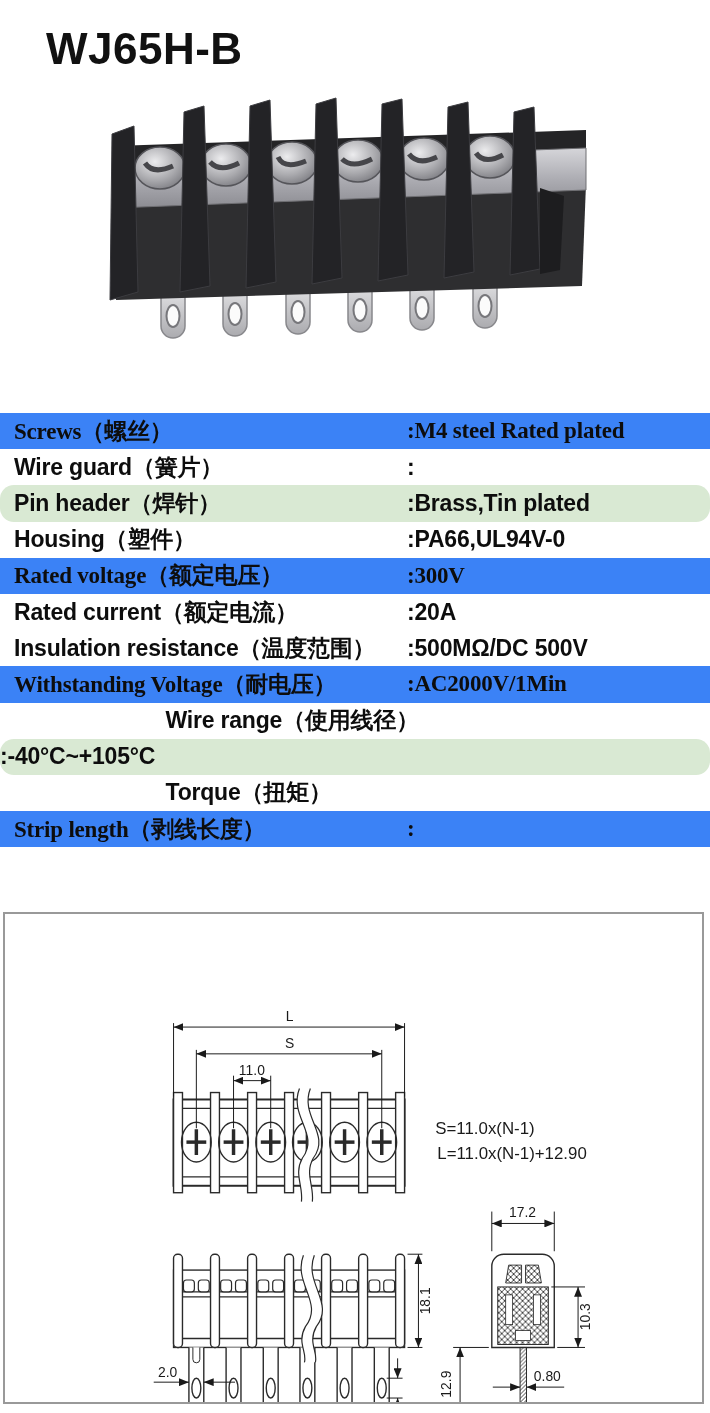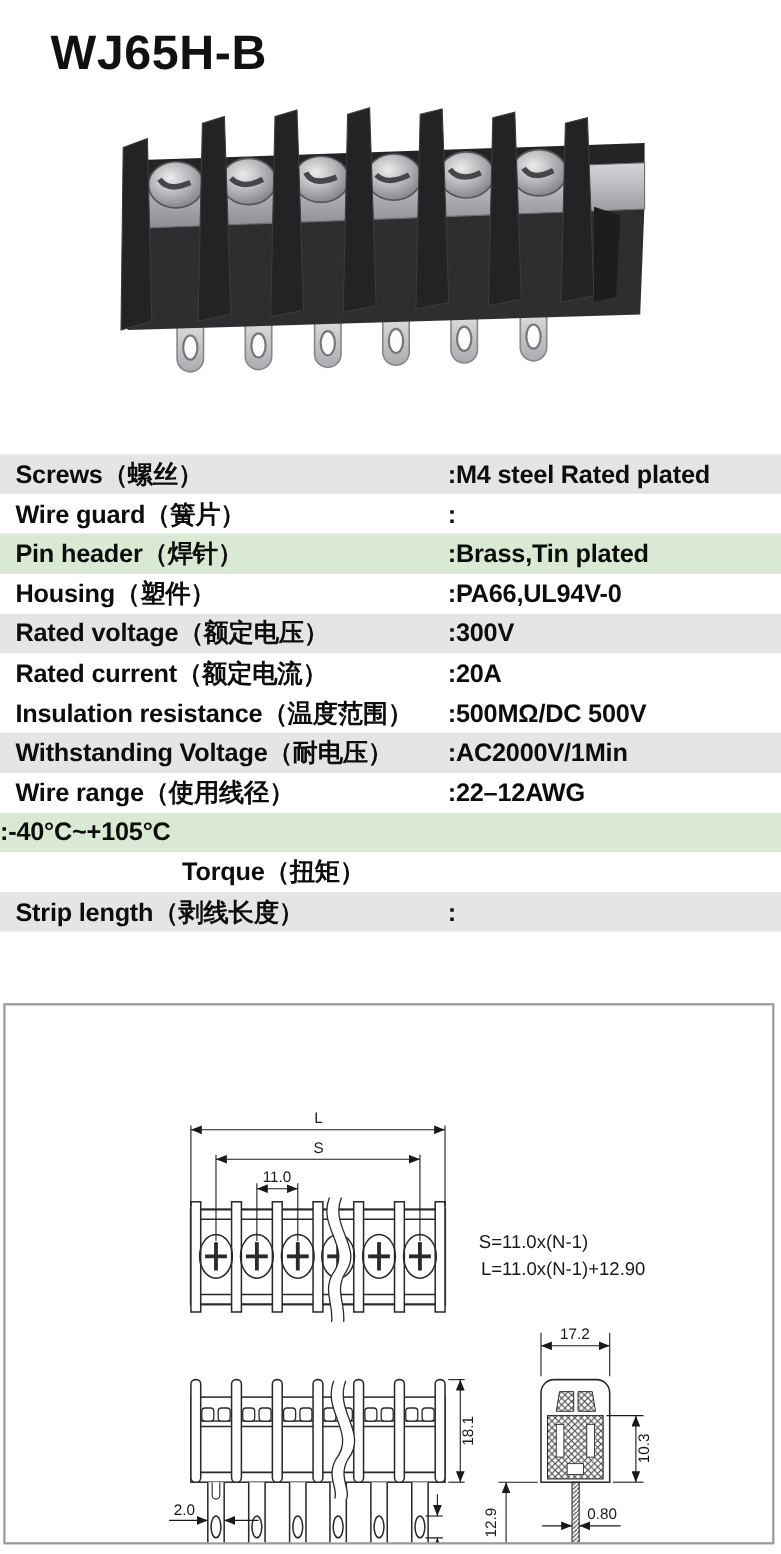--- a/index.html
+++ b/index.html
@@ -5,22 +5,22 @@
   html,body{margin:0;padding:0;background:#fff;}
   .page{position:relative;width:710px;height:1413px;background:#fff;overflow:hidden;
         font-family:"Liberation Sans","DejaVu Sans",sans-serif;}
   .title{position:absolute;left:46px;top:24px;font-size:44px;font-weight:bold;
          color:#111;letter-spacing:0.5px;}
   .photo-wrap{position:absolute;left:108px;top:88px;width:492px;height:262px;}
   
   .spec-table{position:absolute;left:0;top:413px;width:710px;}
   .spec-row{display:flex;align-items:center;height:36.2px;font-weight:bold;
             font-size:23px;color:#0d0d0d;letter-spacing:-0.2px;}
-  .spec-row.g{background:#e5e5e5;}
-  .spec-row.n{background:#d9e9d3;}
+  .spec-row.g{background:#3b82f6;font-family:Liberation Serif, serif;}
+  .spec-row.n{background:#d9e9d3;border-radius:14px;}
   .spec-row.w{background:#ffffff;justify-content:center;}
   .spec-label{padding-left:14px;width:393px;flex:none;white-space:nowrap;}
   .spec-value{flex:1;white-space:nowrap;}
   
   .drawing-box{position:absolute;left:3px;top:912px;width:701px;height:492px;
                border:2px solid #999;box-sizing:border-box;background:#fff;}
   .drawing-box svg{display:block;width:100%;height:100%;}
   svg text.dim{font-family:"Liberation Sans","DejaVu Sans",sans-serif;font-size:14px;fill:#1a1a1a;}
   svg text.formula{font-family:"Liberation Sans","DejaVu Sans",sans-serif;font-size:17px;fill:#1a1a1a;}
 </style>
@@ -152,21 +152,20 @@
     <div class="spec-row w">
         <span class="spec-label">Insulation resistance（温度范围）</span>
         <span class="spec-value">:500MΩ/DC 500V</span>
       </div>
     <div class="spec-row g">
         <span class="spec-label">Withstanding Voltage（耐电压）</span>
         <span class="spec-value">:AC2000V/1Min</span>
       </div>
     <div class="spec-row w">
         <span class="spec-label">Wire range（使用线径）</span>
-        <span class="spec-value">:22–12AWG</span>
       </div>
     <div class="spec-row n">
         <span class="spec-value">:-40°C~+105°C</span>
       </div>
     <div class="spec-row w">
         <span class="spec-label">Torque（扭矩）</span>
       </div>
     <div class="spec-row g">
         <span class="spec-label">Strip length（剥线长度）</span>
         <span class="spec-value">:</span>

